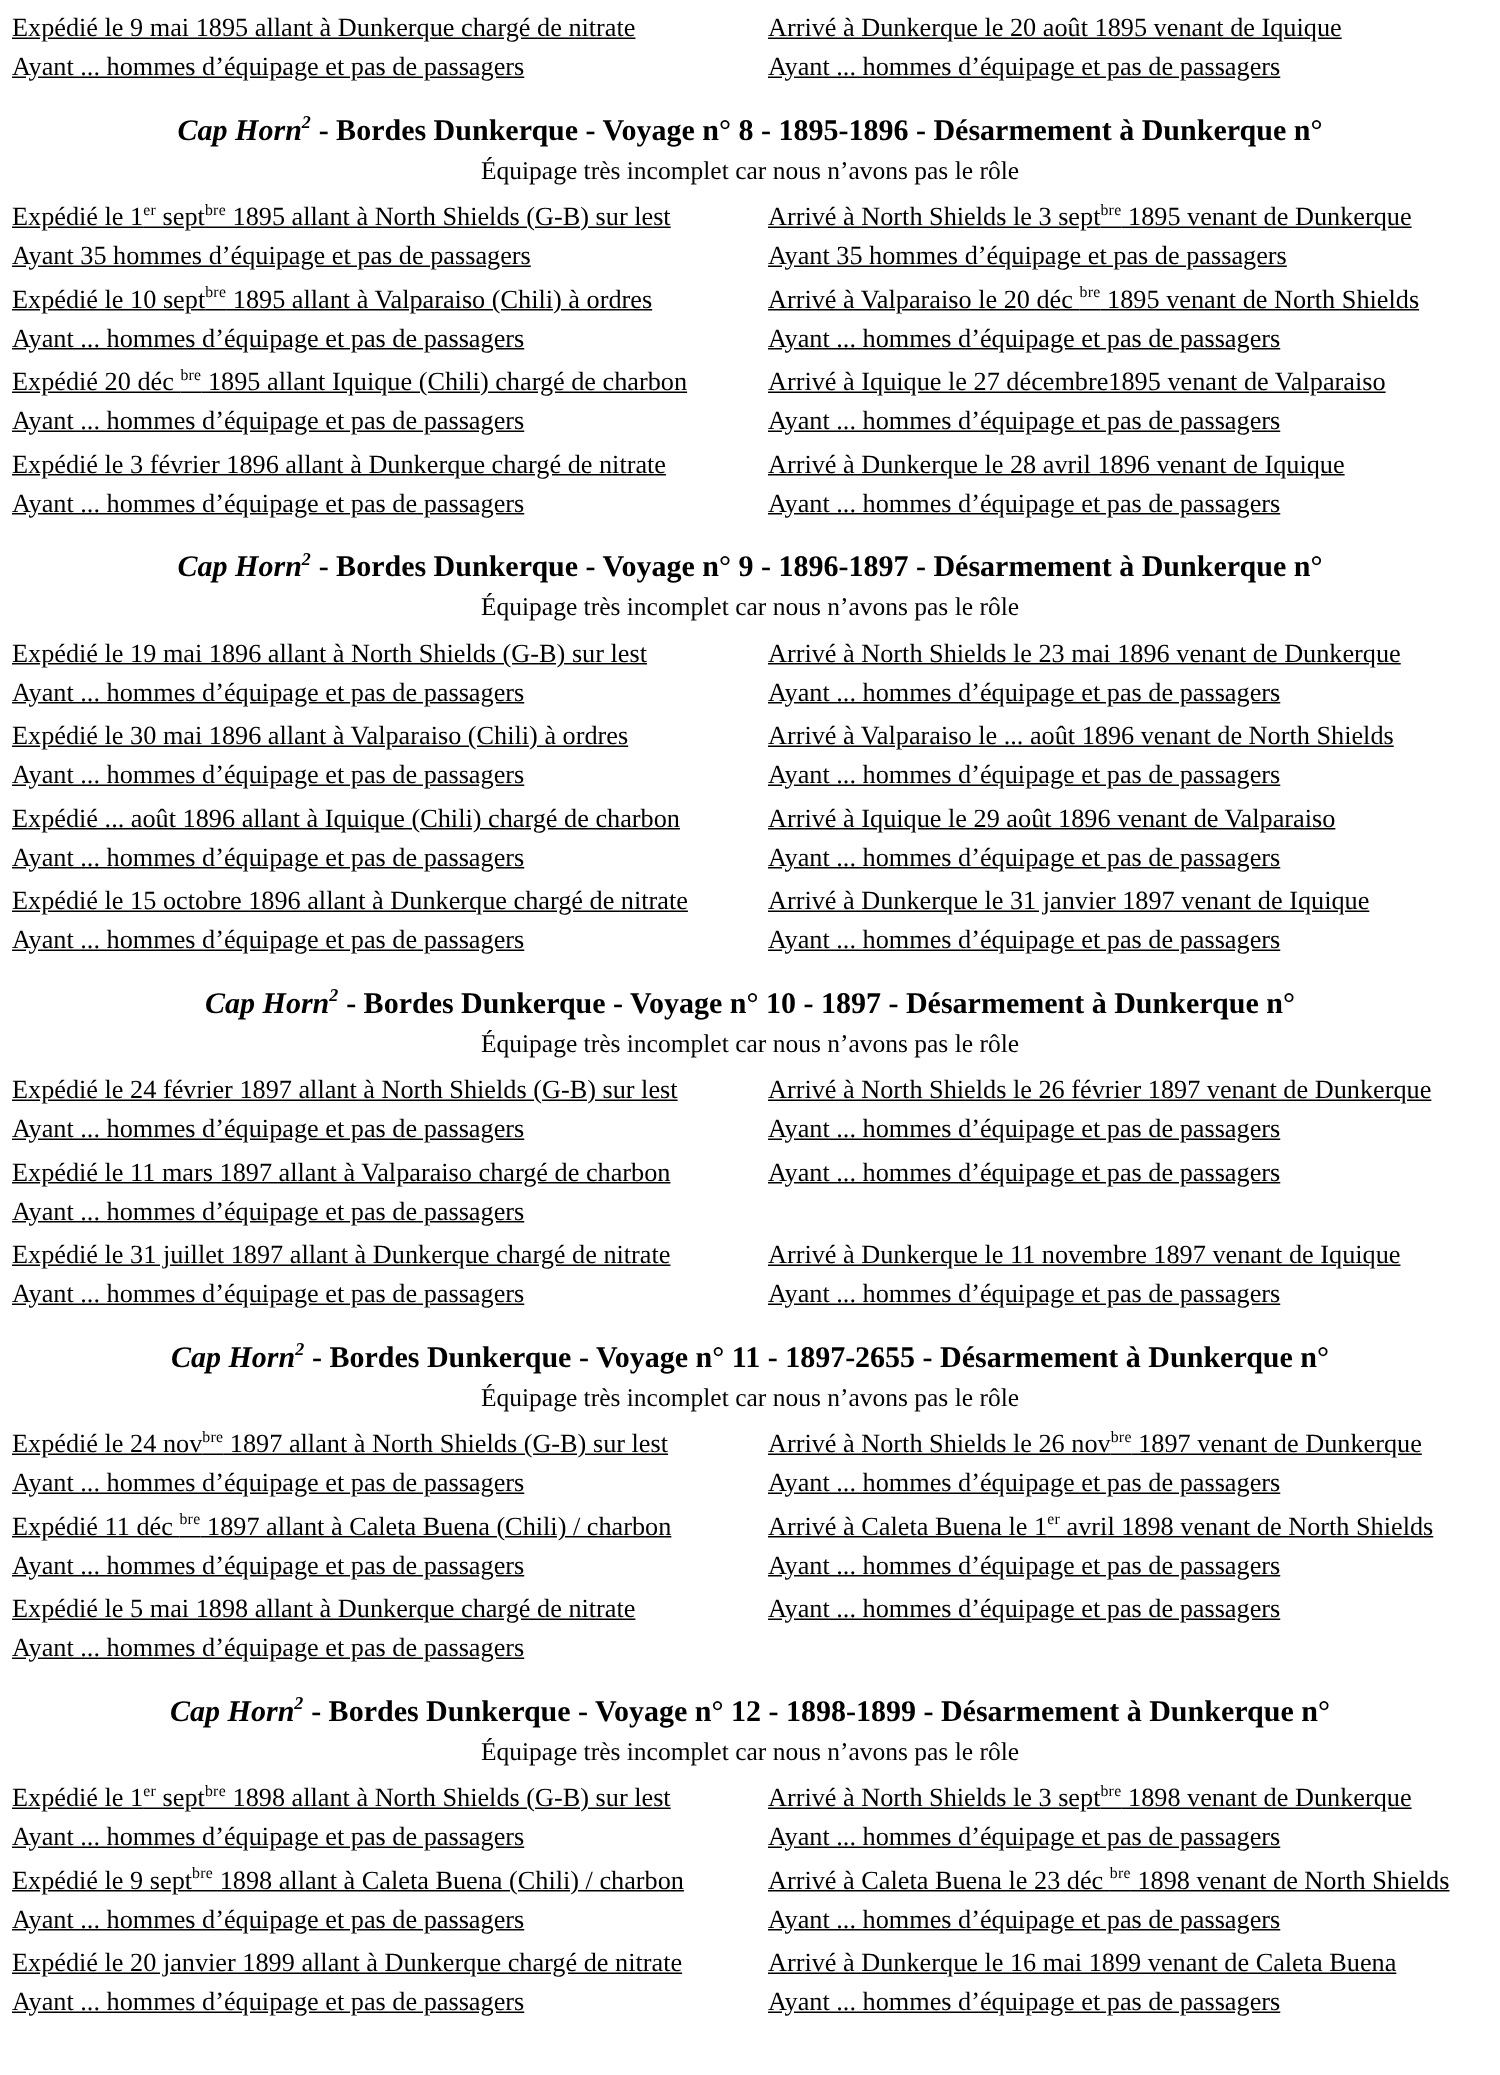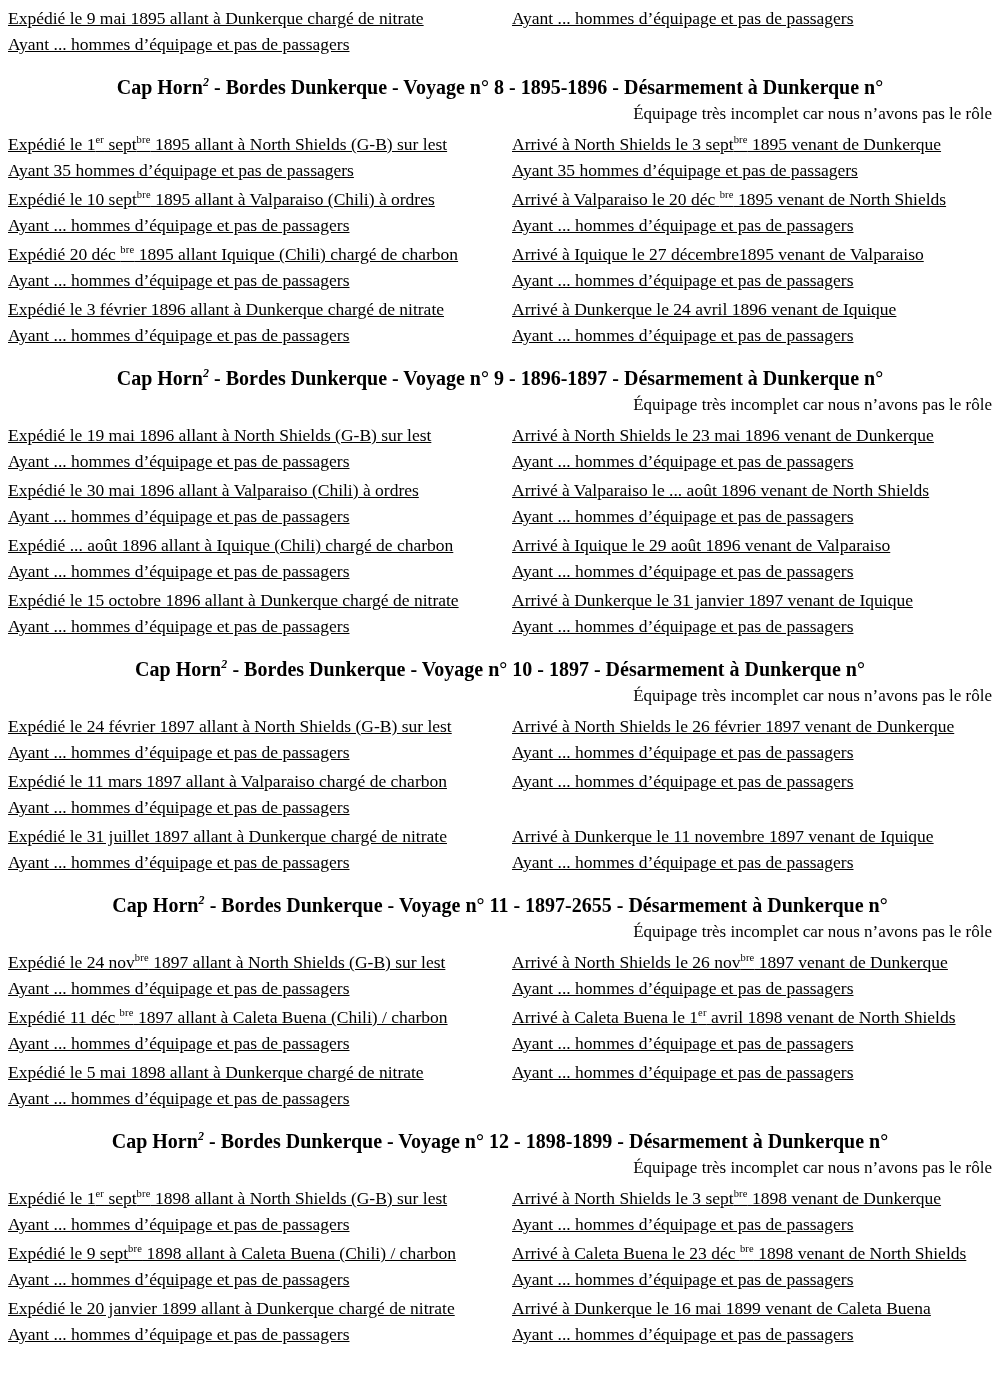--- a/index.html
+++ b/index.html
@@ -39,41 +39,42 @@
     letter-spacing: 0.2px;
   }
   .voyage-title {
     margin: 16px 0 0 0;
     text-align: center;
     font-size: 20px;
     line-height: 28px;
     font-weight: bold;
     white-space: nowrap;
   }
-  .ship-name { }
+  .ship-name { font-style: italic; }
   .ship-sup  { font-style: italic; font-weight: bold; }
   .voyage-subtitle {
-    text-align: right;
+    text-align: center;
     font-size: 17px;
     line-height: 26px;
     white-space: nowrap;
   }
   .entries { margin-top: 4px; }
 </style>
 </head>
 <body>
 
 <div class="page">
   <div id="intro-slot">
   <div class="entry-row">
     <div class="entry dep">
       <div class="line main">Expédié le 9 mai 1895 allant à Dunkerque chargé de nitrate</div>
       <div class="line crew">Ayant ... hommes d’équipage et pas de passagers</div>
     </div>
     <div class="entry arr">
+      <div class="line main">Arrivé à Dunkerque le 20 août 1895 venant de Iquique</div>
       <div class="line crew">Ayant ... hommes d’équipage et pas de passagers</div>
     </div>
   </div>
 </div>
   <div id="voyages-slot">
   <section class="voyage">
     <h2 class="voyage-title"><span class="ship-name">Cap Horn</span><sup class="ship-sup">2</sup><span class="title-rest"> - Bordes Dunkerque - Voyage n° 8 - 1895-1896 - Désarmement à Dunkerque n°</span></h2>
     <div class="voyage-subtitle">Équipage très incomplet car nous n’avons pas le rôle</div>
     <div class="entries">
   <div class="entry-row">
@@ -108,21 +109,21 @@
       <div class="line crew">Ayant ... hommes d’équipage et pas de passagers</div>
     </div>
   </div>
 
   <div class="entry-row">
     <div class="entry dep">
       <div class="line main">Expédié le 3 février 1896 allant à Dunkerque chargé de nitrate</div>
       <div class="line crew">Ayant ... hommes d’équipage et pas de passagers</div>
     </div>
     <div class="entry arr">
-      <div class="line main">Arrivé à Dunkerque le 24 avril 1896 venant de Iquique</div>
+      <div class="line main">Arrivé à Dunkerque le 28 avril 1896 venant de Iquique</div>
       <div class="line crew">Ayant ... hommes d’équipage et pas de passagers</div>
     </div>
   </div>
 </div>
   </section>
 
   <section class="voyage">
     <h2 class="voyage-title"><span class="ship-name">Cap Horn</span><sup class="ship-sup">2</sup><span class="title-rest"> - Bordes Dunkerque - Voyage n° 9 - 1896-1897 - Désarmement à Dunkerque n°</span></h2>
     <div class="voyage-subtitle">Équipage très incomplet car nous n’avons pas le rôle</div>
     <div class="entries">

